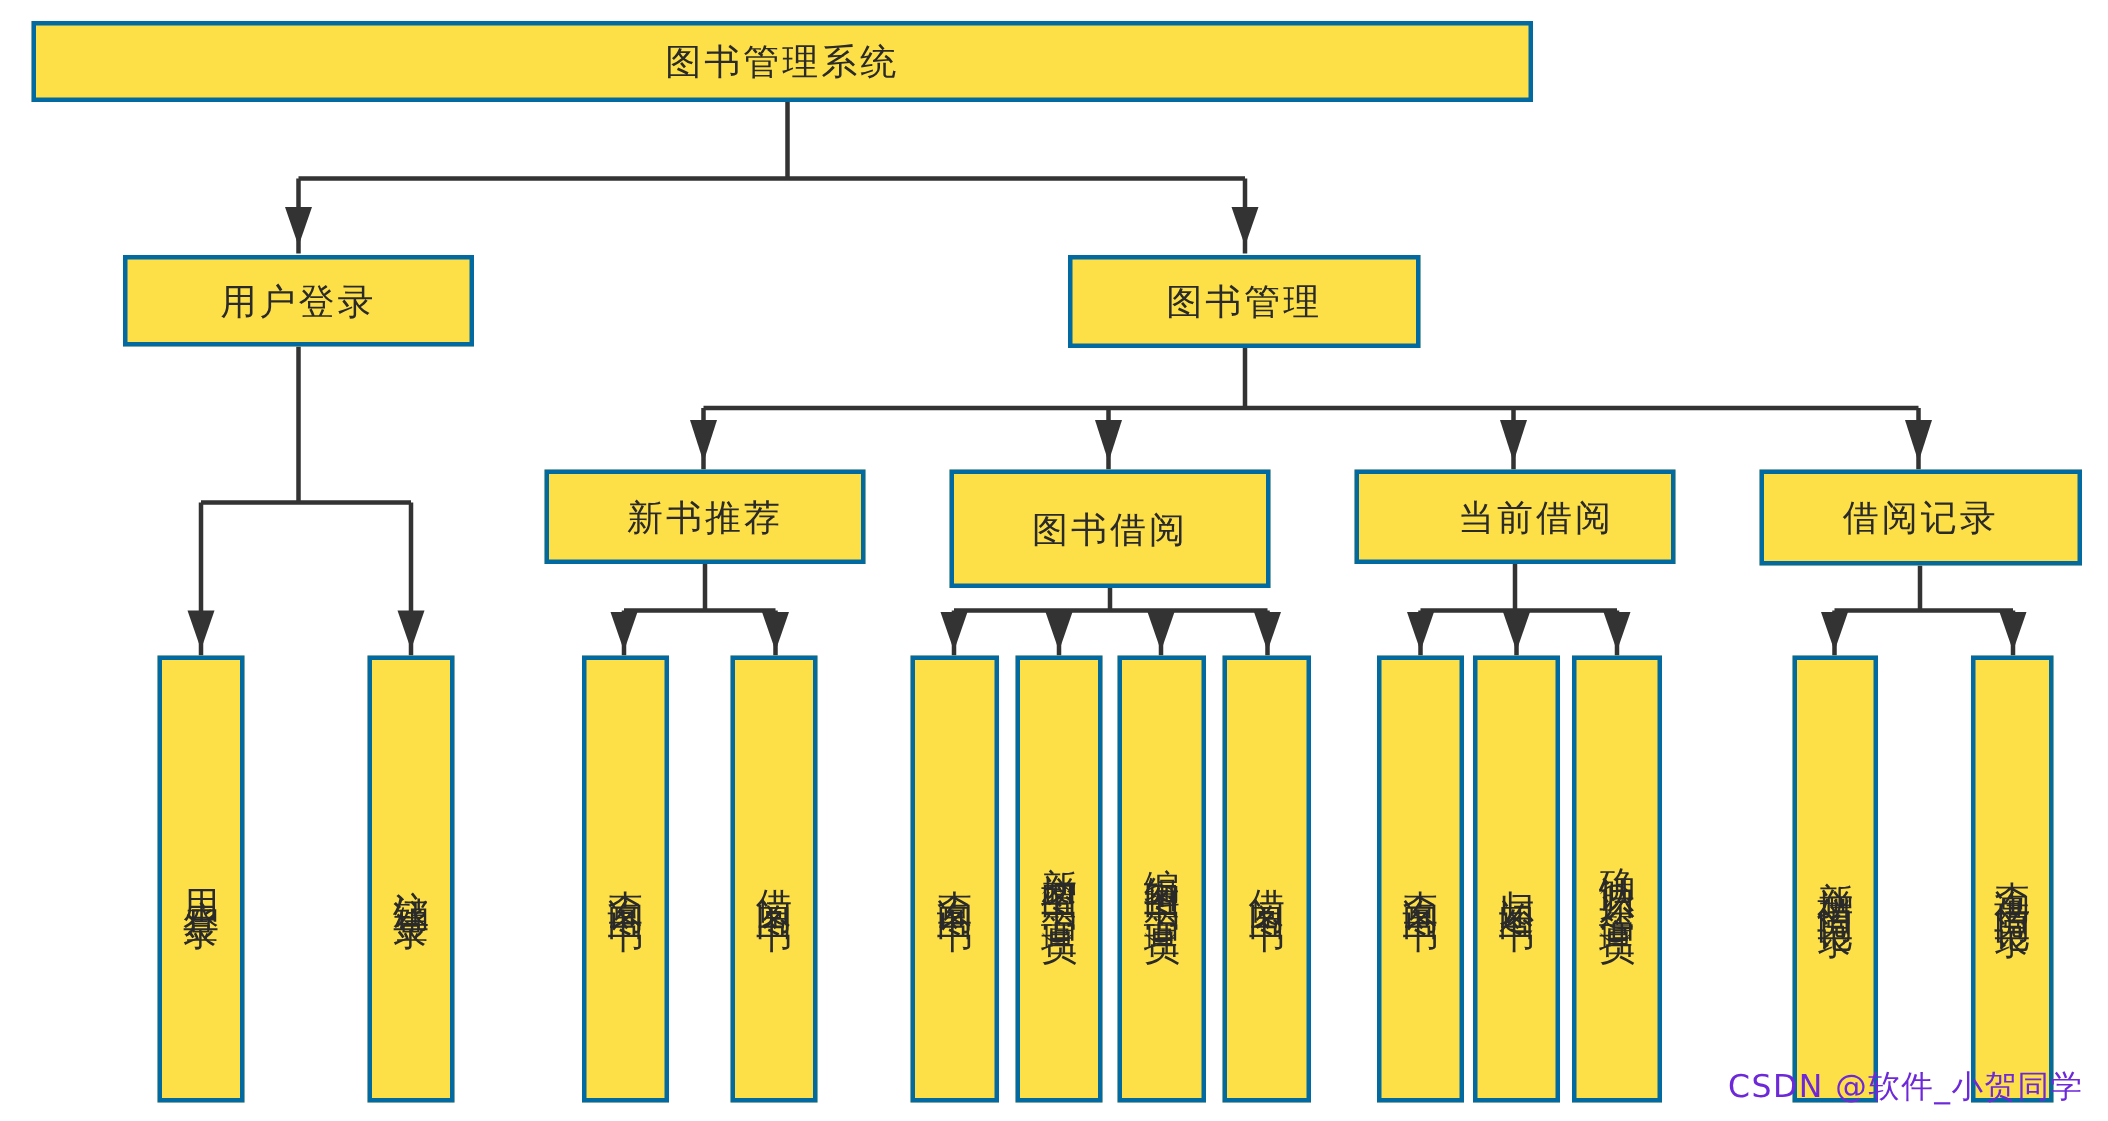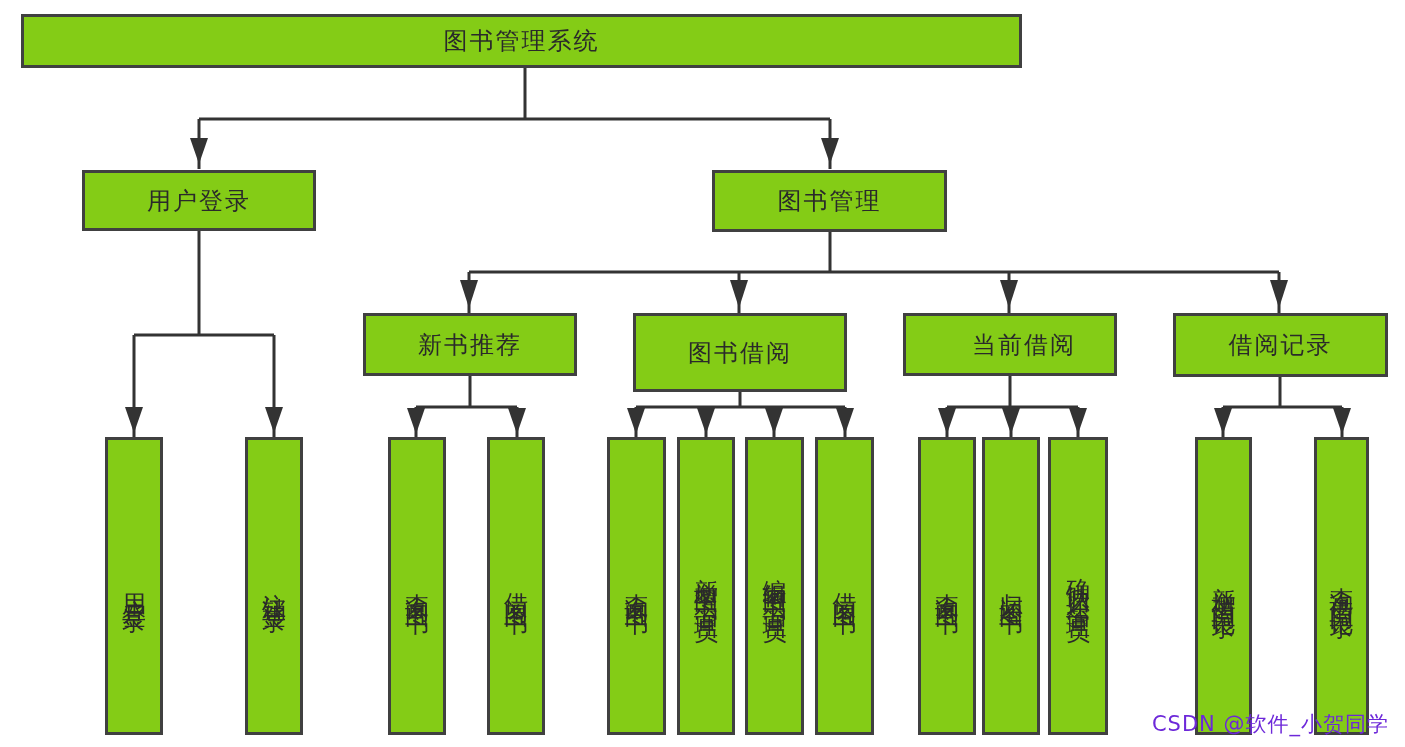--- a/index.html
+++ b/index.html
@@ -12,22 +12,22 @@
     font-family: "DejaVu Sans", "Liberation Sans", sans-serif;
   }
   svg.connectors {
     position: absolute;
     left: 0; top: 0;
     pointer-events: none;
   }
   .box, .vbox {
     position: absolute;
     box-sizing: border-box;
-    border: 3px solid #404040;
-    background: #84cc16;
+    border: 3px solid #0369a1;
+    background: #fde047;
     color: #2a2a2a;
     display: flex;
     align-items: center;
     justify-content: center;
     line-height: 1;
   }
   .box {
     font-size: 24px;
     letter-spacing: 2px;
   }

